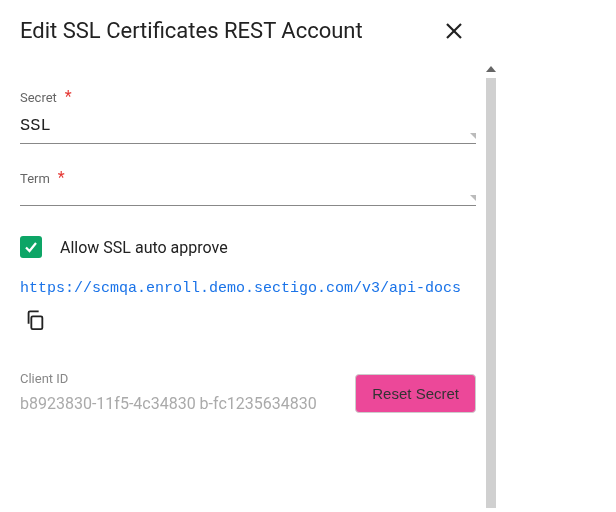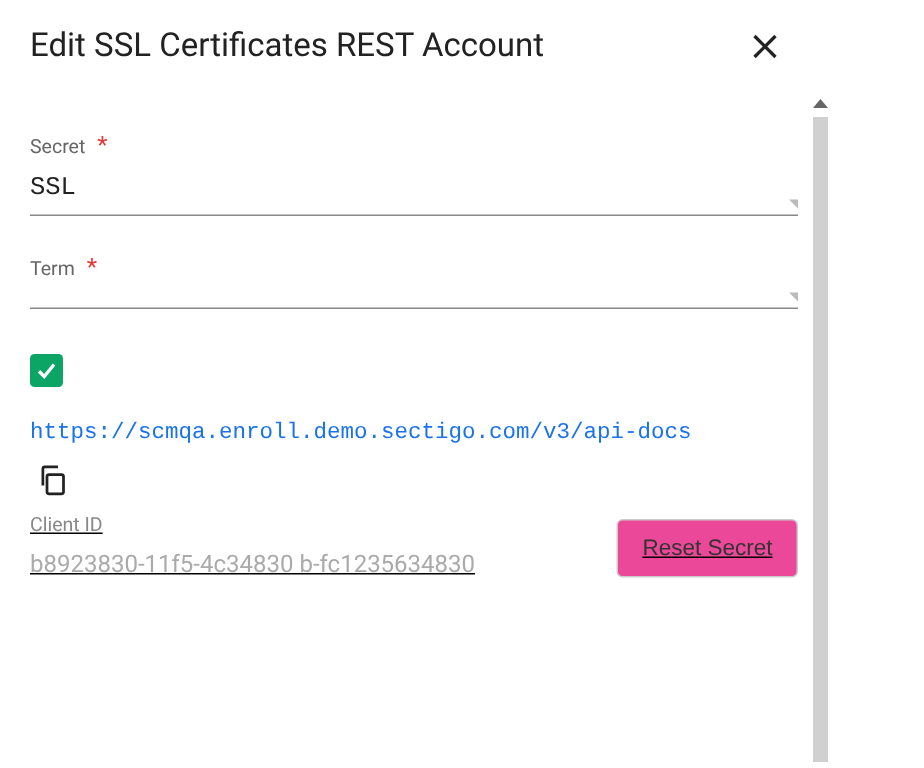--- a/index.html
+++ b/index.html
@@ -5,21 +5,21 @@
     * { margin: 0; padding: 0; box-sizing: border-box; }
     body {
       font-family: -apple-system, BlinkMacSystemFont, "Segoe UI", Roboto, Arial, sans-serif;
       background: #fff;
       width: 616px;
       height: 512px;
       overflow: hidden;
       position: relative;
     }
     .dialog {
-      width: 552px;
+      width: 496px;
       height: 512px;
       background: #fff;
       position: relative;
     }
     .header {
       display: flex;
       align-items: center;
       justify-content: space-between;
       padding: 18px 20px 10px 20px;
     }
@@ -107,26 +107,25 @@
     .copy-btn {
       margin-top: 8px;
       width: 30px;
       height: 30px;
       display: flex;
       align-items: center;
       justify-content: center;
       cursor: pointer;
     }
     .client-section {
-      margin-top: 8px;
+      margin-top: 36px;
       display: flex;
       align-items: flex-end;
       justify-content: space-between;
       gap: 12px;
-      text-decoration: underline;
     }
     .client-left {
       flex: 1;
     }
     .client-label {
       font-size: 13px;
       color: #888;
     }
     .client-id {
       font-size: 16px;
@@ -200,20 +199,21 @@
         <div class="select-arrow"></div>
       </div>
     </div>
 
     <div class="checkbox-row">
       <div class="checkbox">
         <svg width="16" height="16" viewBox="0 0 16 16">
           <polyline points="3,8.5 6.5,12 13,4" fill="none" stroke="#fff" stroke-width="2.2"></polyline>
         </svg>
       </div>
+      <div class="checkbox-label">Allow SSL auto approve</div>
     </div>
 
     <a class="url-link">https://scmqa.enroll.demo.sectigo.com/v3/api-docs</a>
 
     <div class="copy-btn">
       <svg width="22" height="22" viewBox="0 0 24 24">
         <rect x="8" y="8" width="12" height="14" rx="1.5" fill="none" stroke="#222" stroke-width="2"></rect>
         <path d="M 5 16 V 4 a 1.5 1.5 0 0 1 1.5 -1.5 H 16" fill="none" stroke="#222" stroke-width="2"></path>
       </svg>
     </div>

